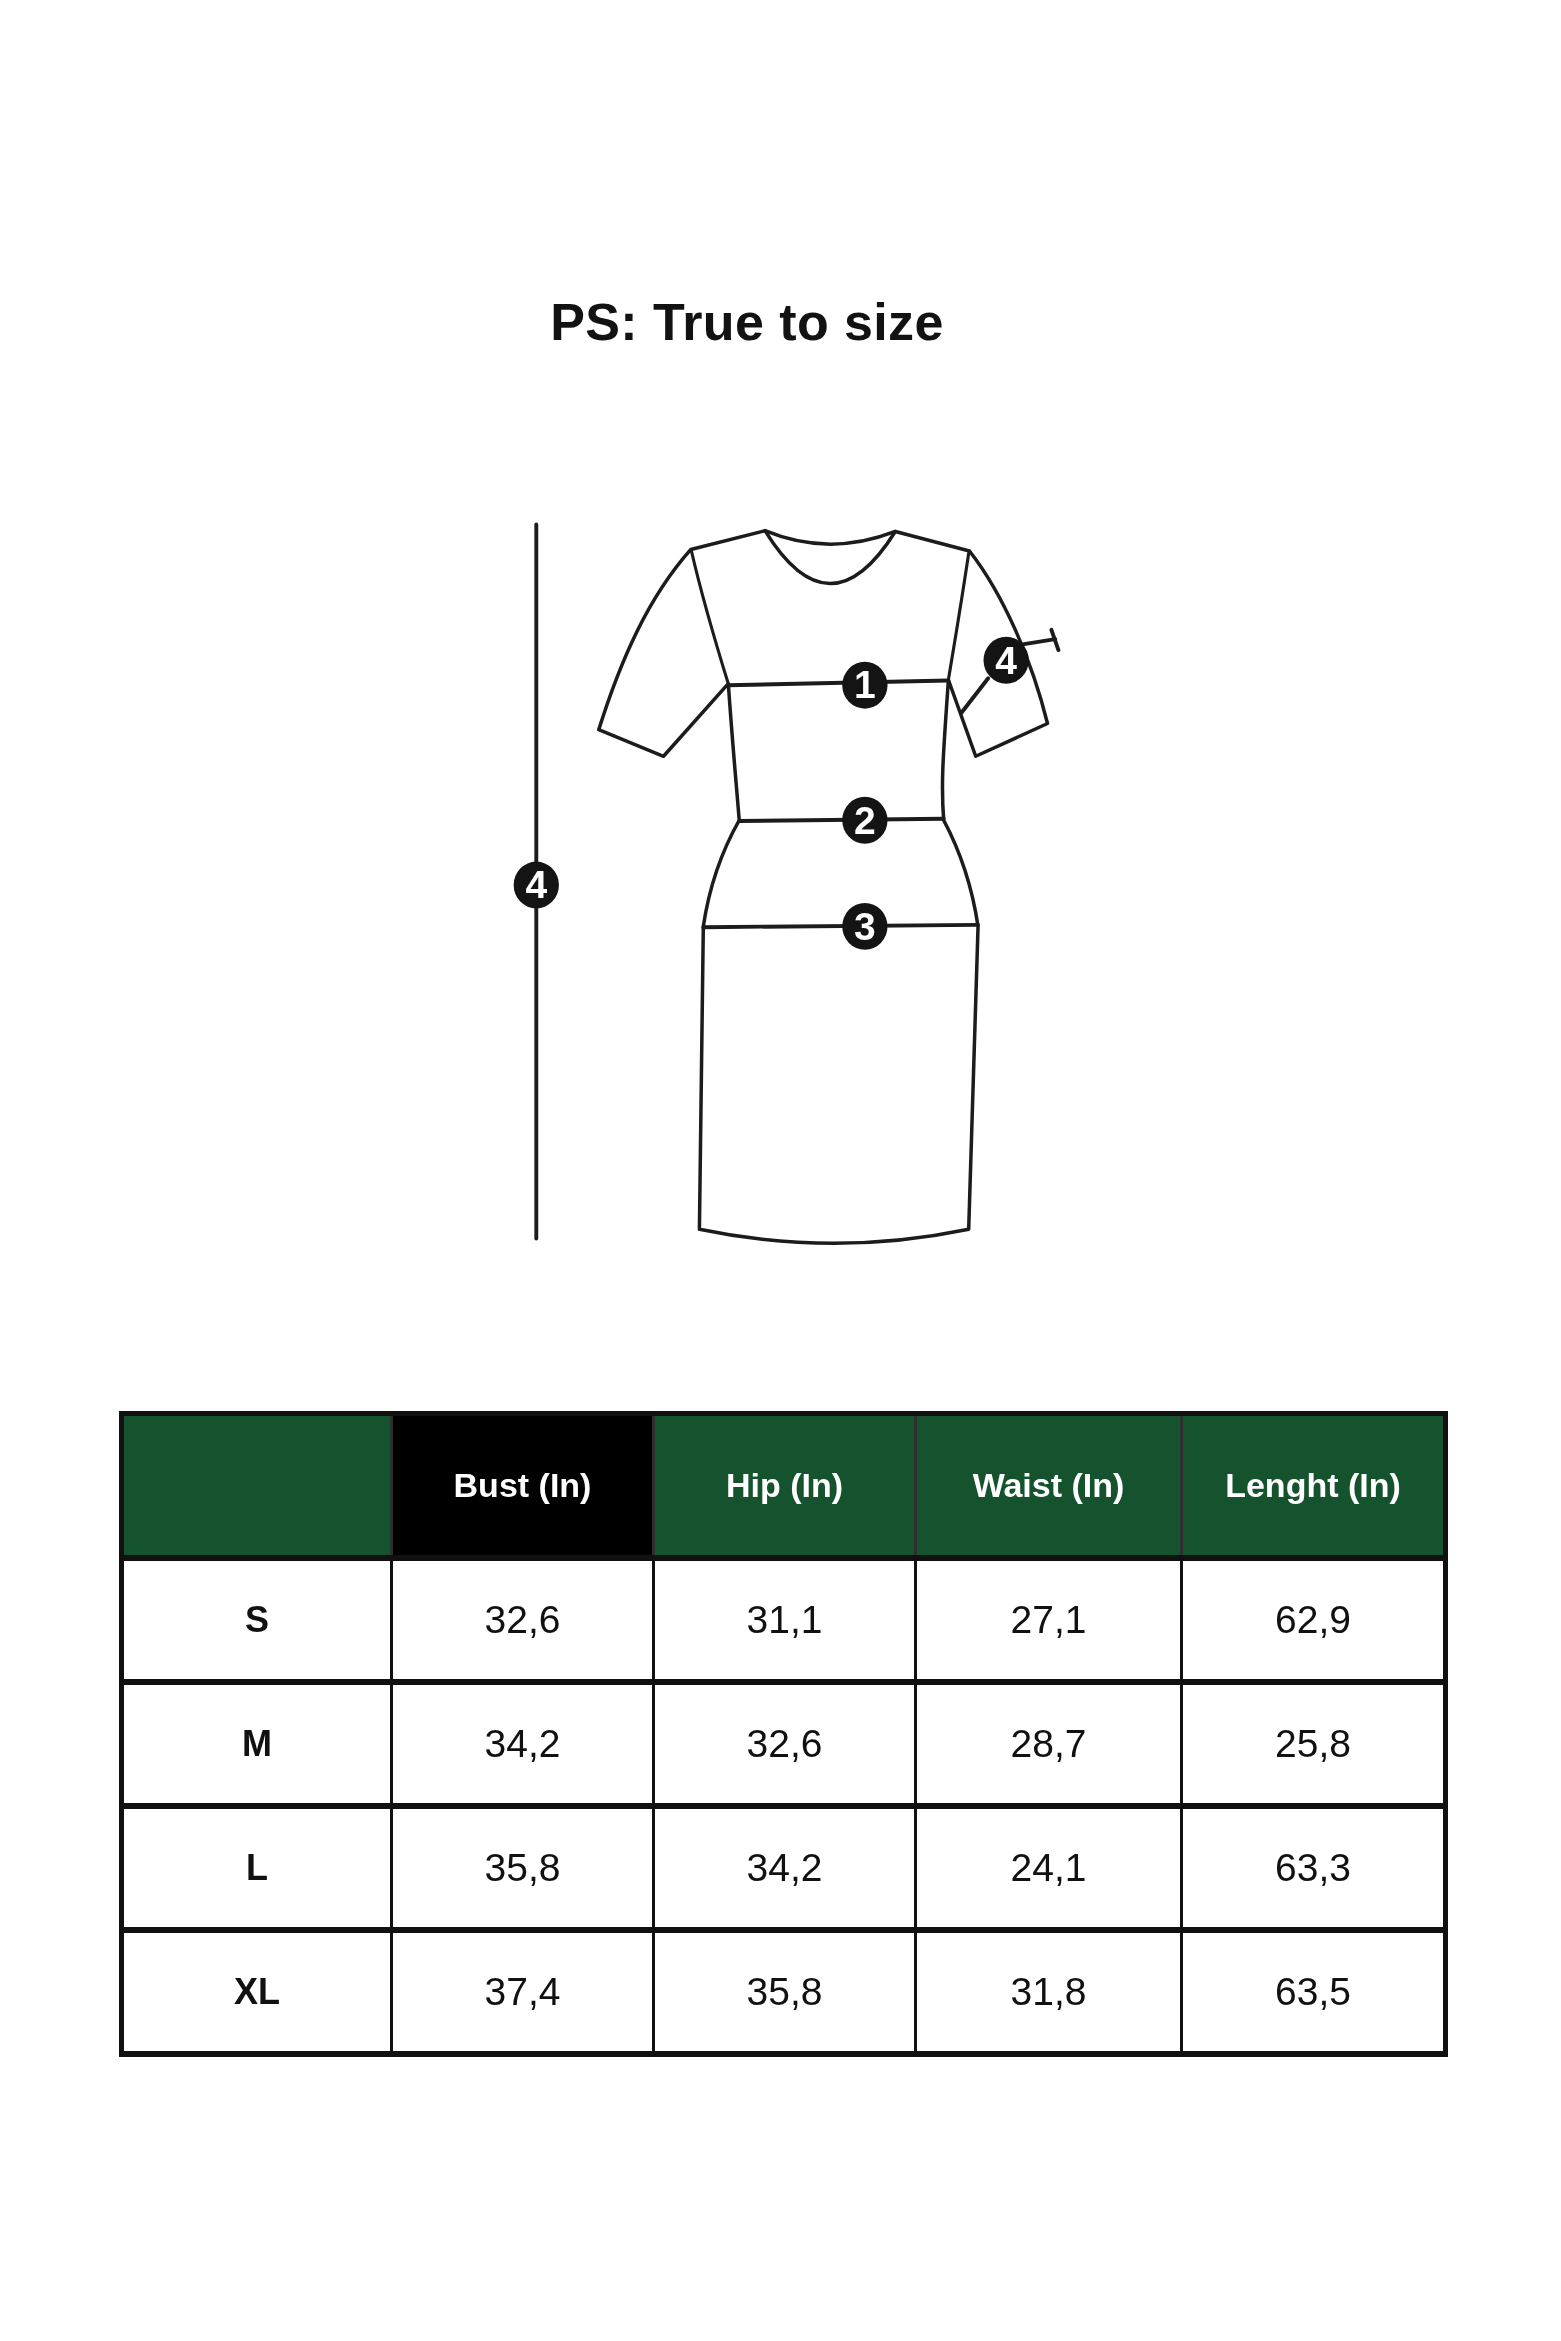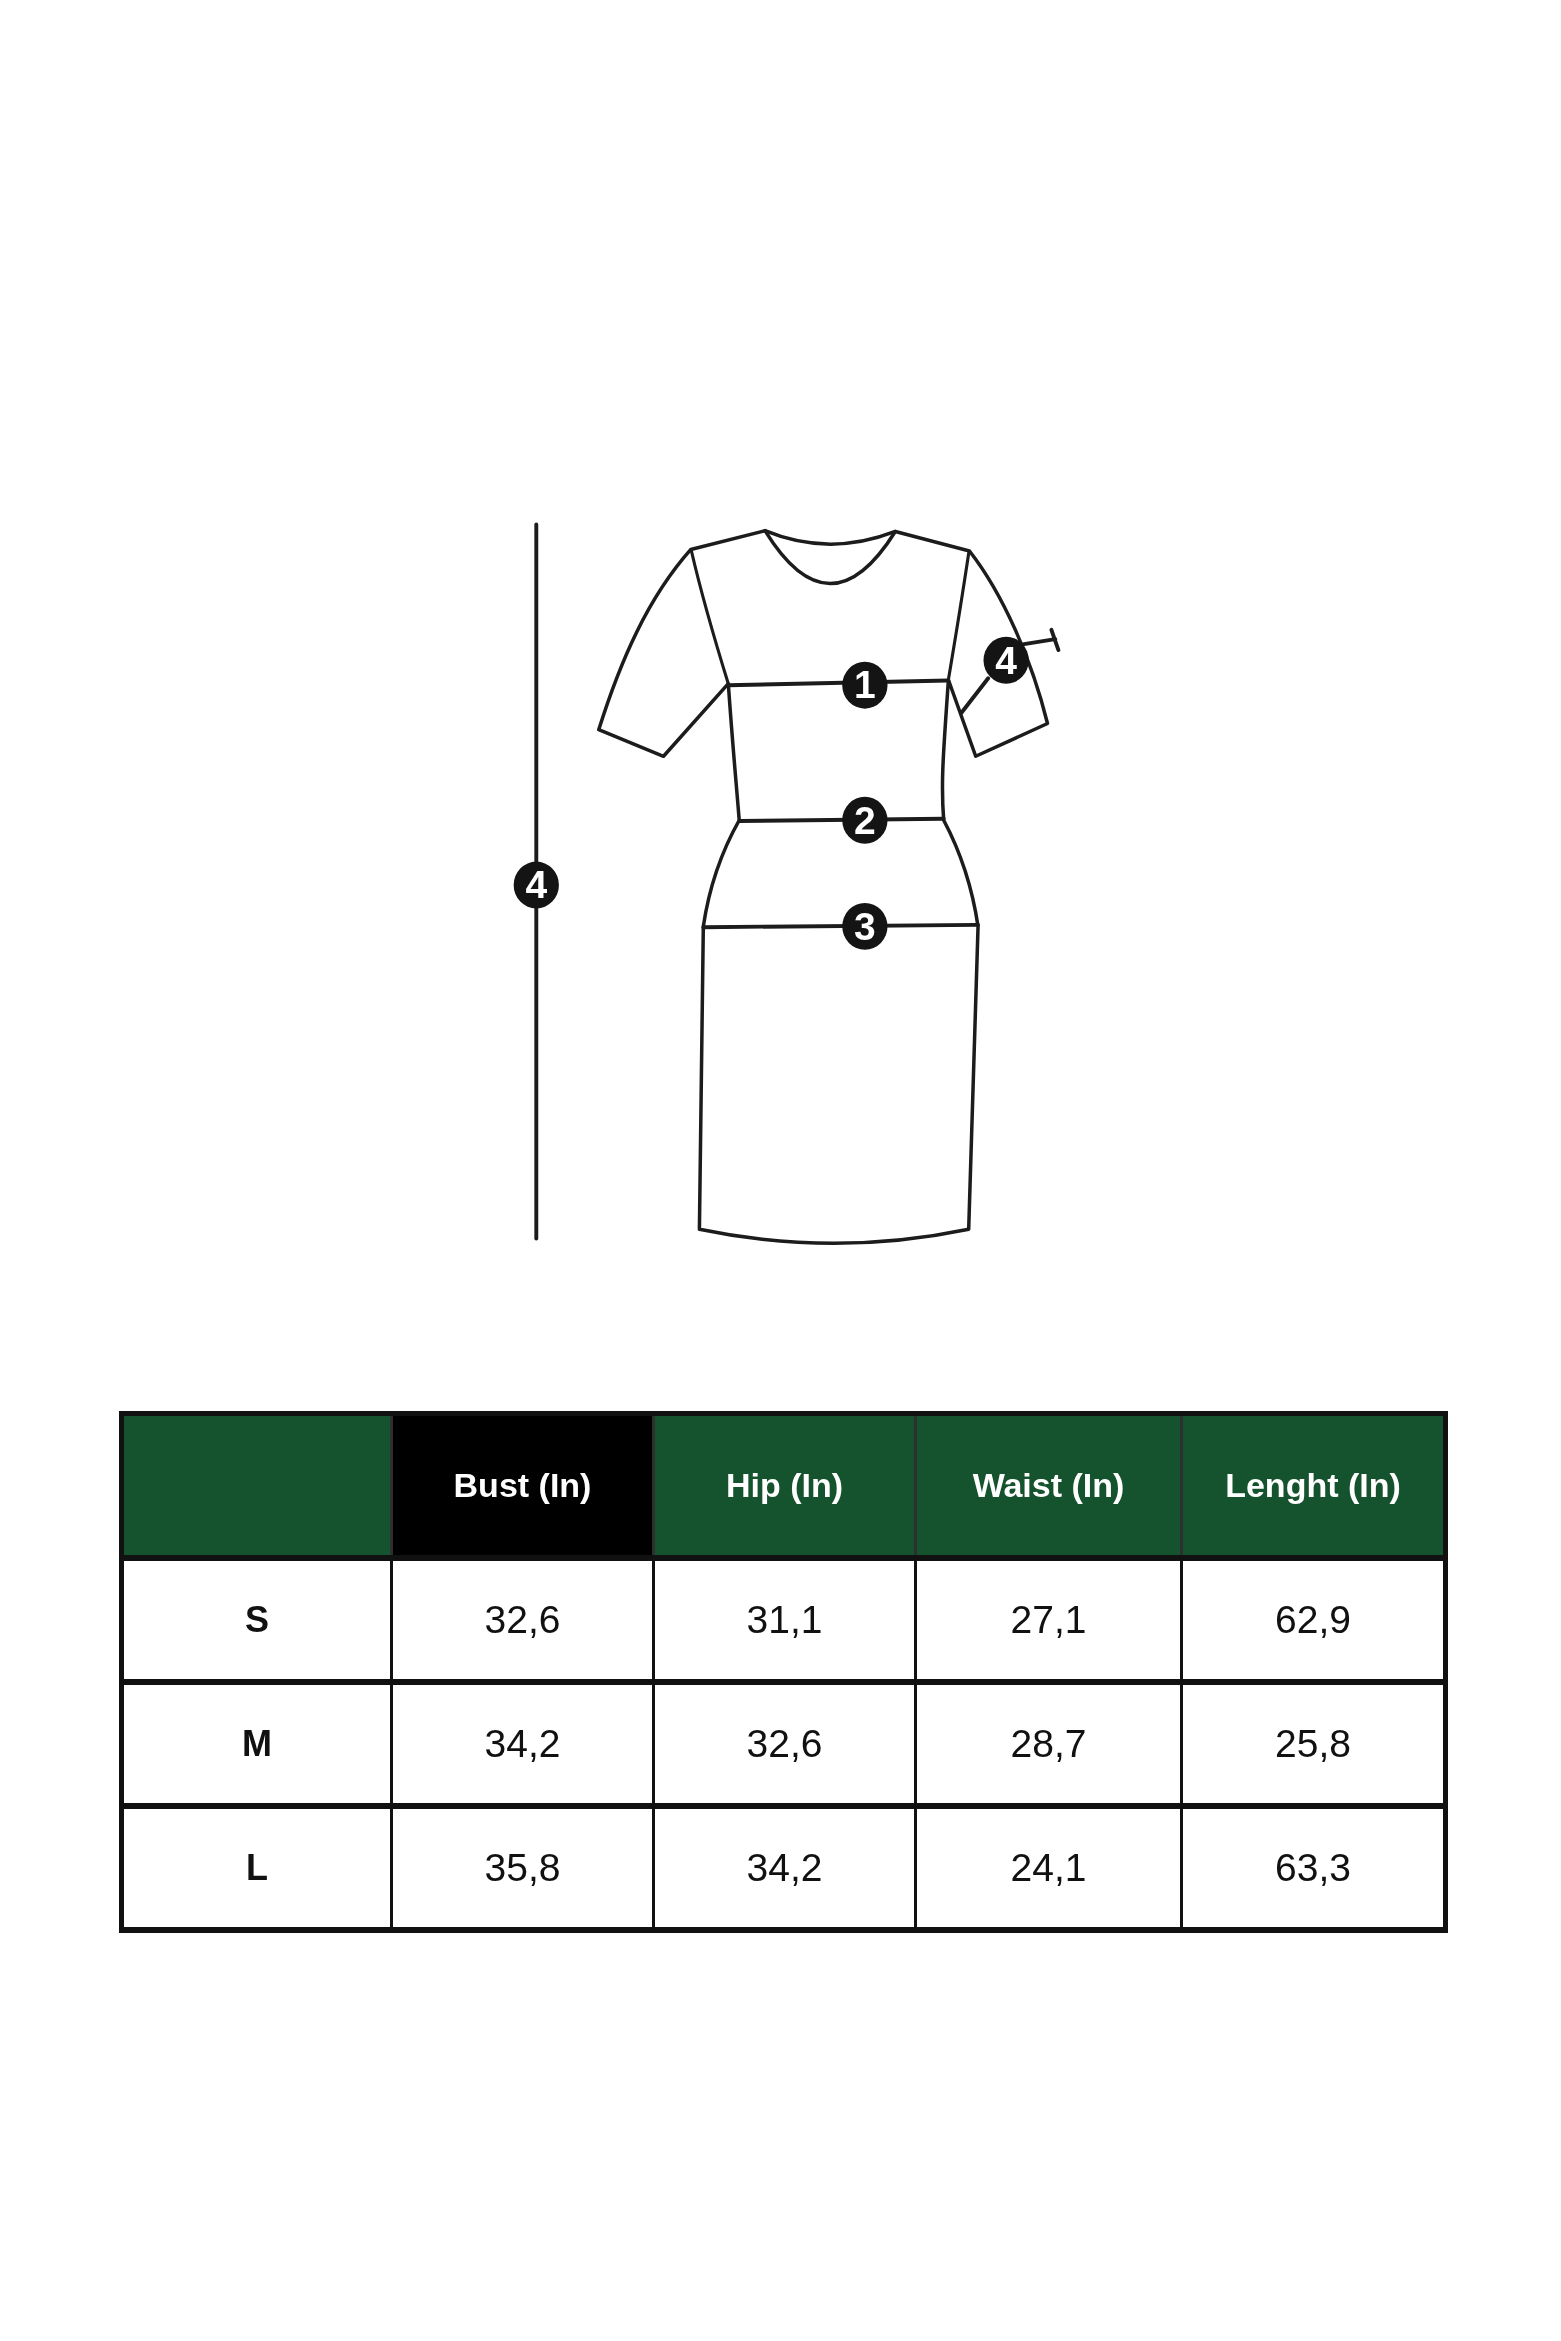--- a/index.html
+++ b/index.html
@@ -76,20 +76,21 @@
   .size-table td.value {
     font-size: 39px;
     font-weight: normal;
   }
 </style>
 </head>
 <body>
 
 <div class="page">
 
+  <div class="page-title">PS: True to size</div>
 
   <svg class="dress-figure" viewBox="620 640 820 1000" xmlns="http://www.w3.org/2000/svg">
 
     <path d="M 687 671 L 687 1586" fill="none" stroke="#1c1c1c" stroke-width="5" stroke-linecap="round"></path>
 
     <path d="M 980 679
              Q 1062 713 1147 680
              L 1242 705
              C 1285 760 1322 845 1342 926
              L 1250 968
@@ -173,17 +174,24 @@
         <td class="value">28,7</td>
         <td class="value">25,8</td>
       </tr>
       <tr>
         <td class="size-label">L</td>
         <td class="value">35,8</td>
         <td class="value">34,2</td>
         <td class="value">24,1</td>
         <td class="value">63,3</td>
       </tr>
+      <tr>
+        <td class="size-label">XL</td>
+        <td class="value">37,4</td>
+        <td class="value">35,8</td>
+        <td class="value">31,8</td>
+        <td class="value">63,5</td>
+      </tr>
     </tbody>
   </table>
 
 </div>
 
 
 </body></html>

